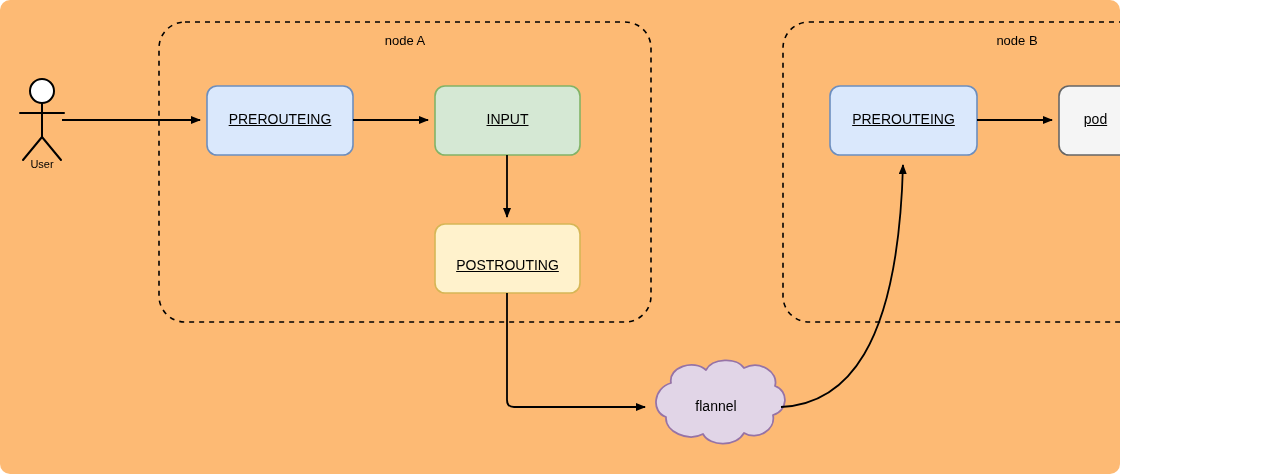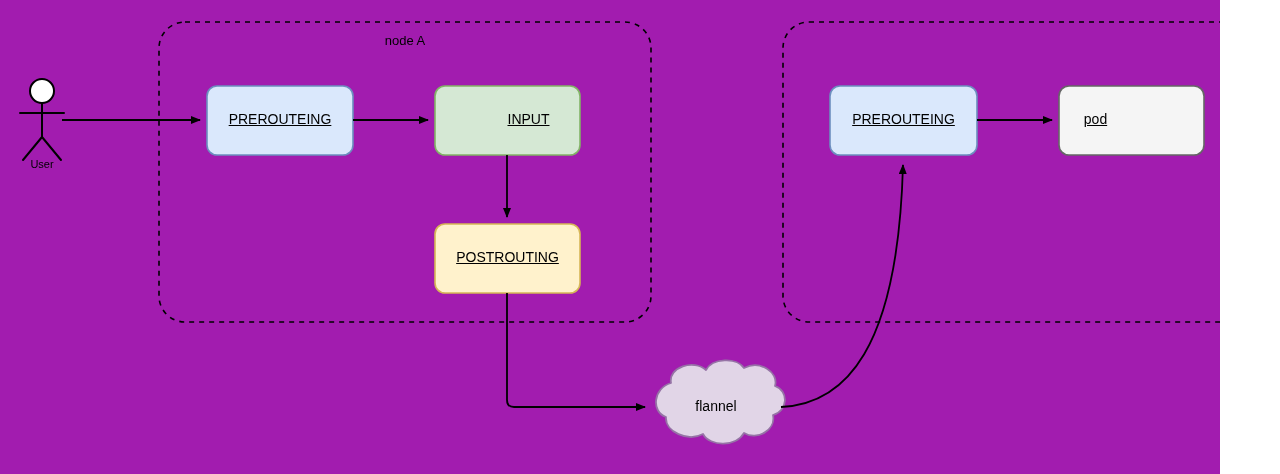--- a/index.html
+++ b/index.html
@@ -5,24 +5,25 @@
   html, body {
     margin: 0;
     padding: 0;
     background: #ffffff;
   }
   body {
     font-family: "Liberation Sans", sans-serif;
   }
   #canvas {
     position: relative;
-    width: 1220px;
+    width: 1120px;
     height: 474px;
-    background: #a21caf;
+    background: #fdba74;
     overflow: hidden;
+    border-radius: 10px;
   }
   #diagram-svg {
     position: absolute;
     left: 0;
     top: 0;
     width: 1280px;
     height: 474px;
   }
   .node-group-label,
   .box-label,
@@ -104,28 +105,29 @@
 
     <path d="M507,293 L507,400 Q507,407 514,407 L645,407" fill="none" stroke="#000000" stroke-width="1.8" marker-end="url(#arrow)"></path>
 
     <path d="M781,407 C 845,404 898,350 903,165" fill="none" stroke="#000000" stroke-width="1.8" marker-end="url(#arrow)"></path>
 
     <line x1="977" y1="120" x2="1052" y2="120" stroke="#000000" stroke-width="1.8" marker-end="url(#arrow)"></line>
   </svg>
 
   <div class="node-group-label" style="left:159px; top:34px; width:492px;">node A</div>
 
+  <div class="node-group-label" style="left:783px; top:34px; width:468px;">node B</div>
 
   <div class="actor-label" style="left:2px; top:158px; width:80px;">User</div>
 
   <div class="box-label" style="left:207px; top:112px; width:146px;">PREROUTEING</div>
 
-  <div class="box-label" style="left:456px; top:112px; width:145px;">INPUT</div>
+  <div class="box-label" style="left:435px; top:112px; width:145px;">INPUT</div>
 
-  <div class="box-label" style="left:435px; top:250px; width:145px;">POSTROUTING</div>
+  <div class="box-label" style="left:435px; top:258px; width:145px;">POSTROUTING</div>
 
   <div class="box-label" style="left:830px; top:112px; width:147px;">PREROUTEING</div>
 
   <div class="box-label" style="left:1023px; top:112px; width:145px;">pod</div>
 
   <div class="cloud-label" style="left:650px; top:399px; width:132px;">flannel</div>
 
 </div>
 
 </body></html>

